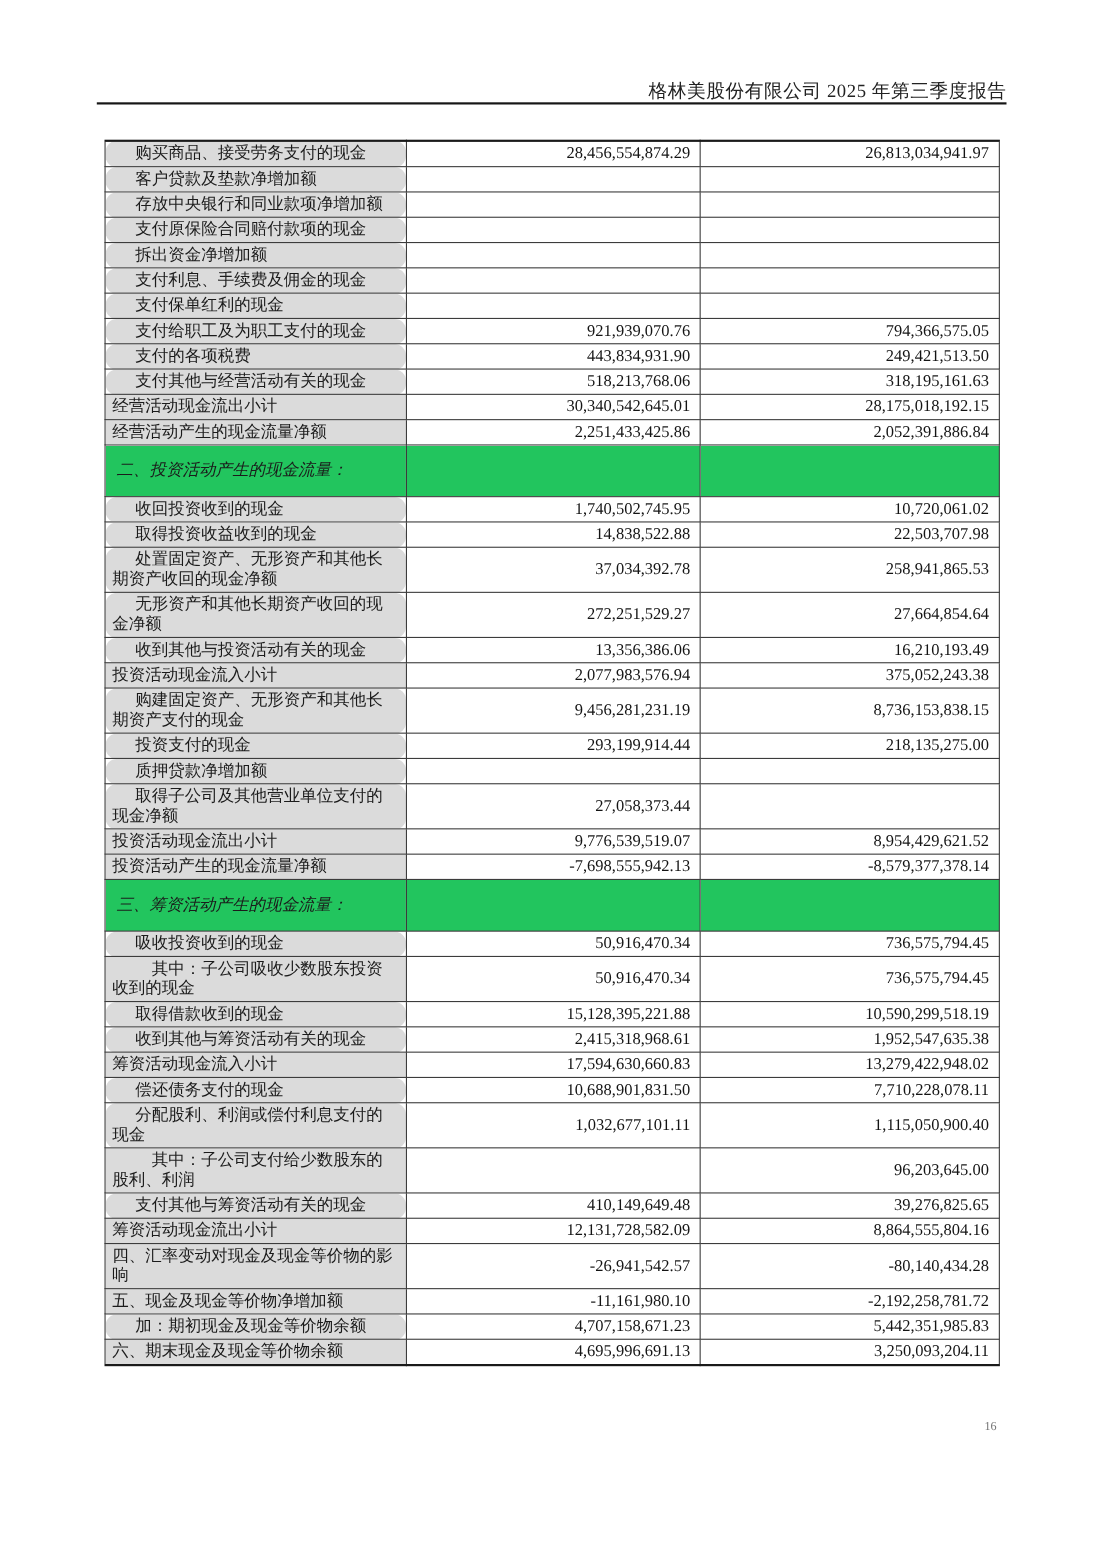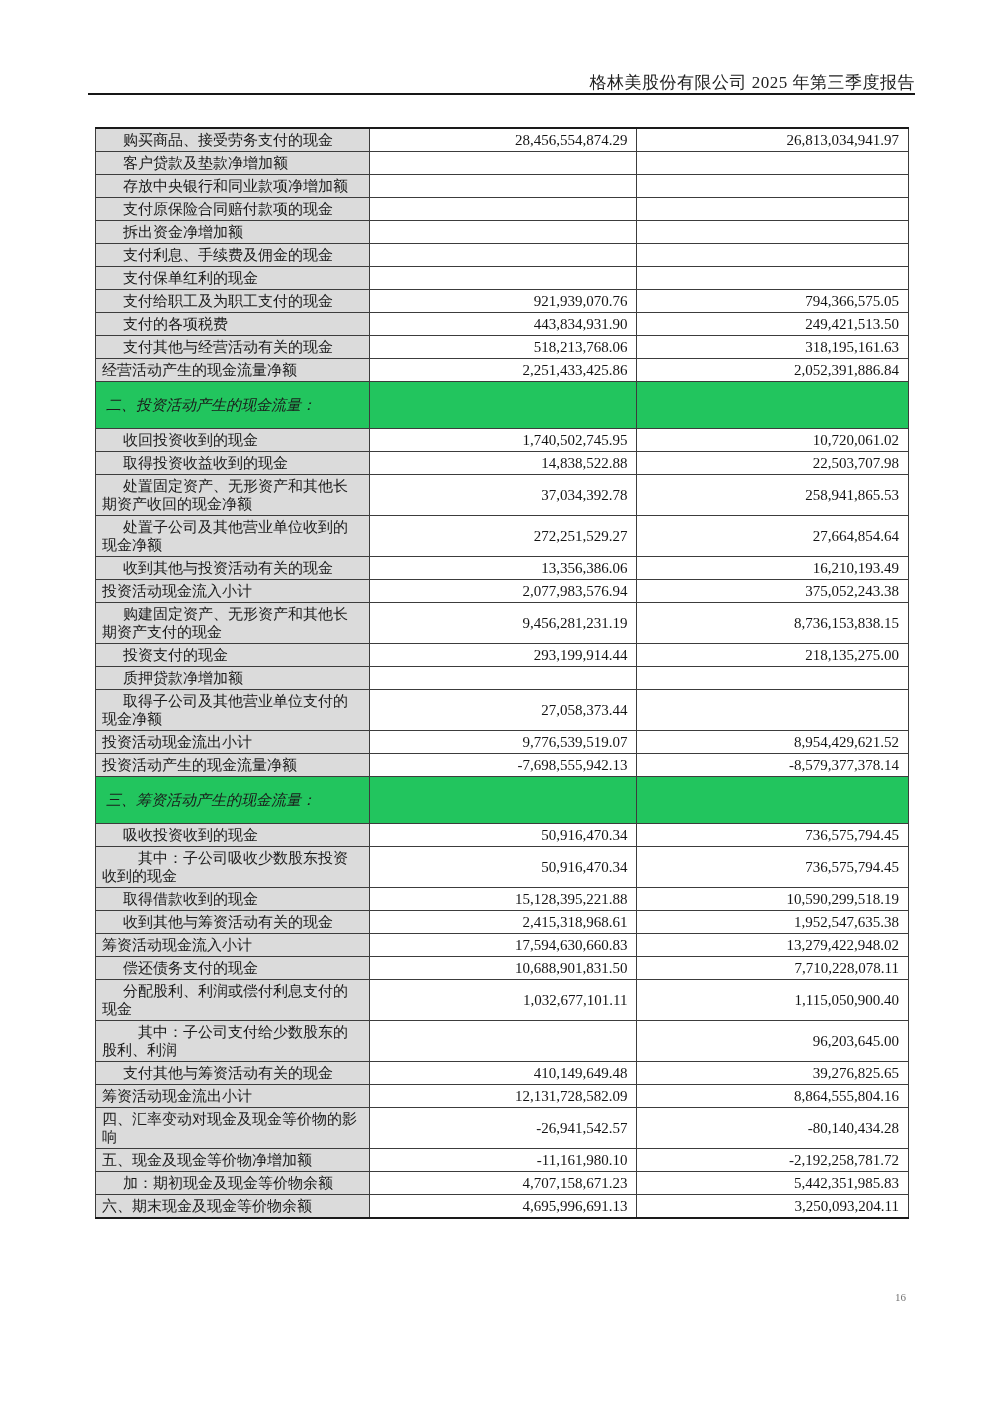--- a/index.html
+++ b/index.html
@@ -32,21 +32,21 @@
     font-size:15px; line-height:18px;
     vertical-align:middle;
     word-break:break-all;
     overflow:hidden;
   }
   td.c-label {
     background:#dbdbdb;
     padding:2px 6px;
     color:#1b1b1b;
   }
-  td.c-label.i1 { text-indent:21px; }
+  td.c-label.i1 { text-indent:21px;border-radius:10px; }
   td.c-label.i2 { text-indent:36px; }
   td.c-num {
     background:#ffffff;
     text-align:right;
     padding:2px 9px 2px 6px;
     font-size:14.5px;
     color:#141414;
   }
   tr.section td { background:#22c55e; height:42px;font-style:italic; }
   tr.section td.c-label { text-indent:4px; }
@@ -114,20 +114,25 @@
           <td class="c-label i1">支付的各项税费</td>
           <td class="c-num">443,834,931.90</td>
           <td class="c-num">249,421,513.50</td>
         </tr>
         <tr>
           <td class="c-label i1">支付其他与经营活动有关的现金</td>
           <td class="c-num">518,213,768.06</td>
           <td class="c-num">318,195,161.63</td>
         </tr>
         <tr>
+          <td class="c-label i0">经营活动现金流出小计</td>
+          <td class="c-num">30,340,542,645.01</td>
+          <td class="c-num">28,175,018,192.15</td>
+        </tr>
+        <tr>
           <td class="c-label i0">经营活动产生的现金流量净额</td>
           <td class="c-num">2,251,433,425.86</td>
           <td class="c-num">2,052,391,886.84</td>
         </tr>
         <tr class="section">
           <td class="c-label i0">二、投资活动产生的现金流量：</td>
           <td class="c-num"></td>
           <td class="c-num"></td>
         </tr>
         <tr>
@@ -139,21 +144,21 @@
           <td class="c-label i1">取得投资收益收到的现金</td>
           <td class="c-num">14,838,522.88</td>
           <td class="c-num">22,503,707.98</td>
         </tr>
         <tr>
           <td class="c-label i1">处置固定资产、无形资产和其他长期资产收回的现金净额</td>
           <td class="c-num">37,034,392.78</td>
           <td class="c-num">258,941,865.53</td>
         </tr>
         <tr>
-          <td class="c-label i1">处置子公司及其他营业单位收到的现金净额</td>
+          <td class="c-label i1">无形资产和其他长期资产收回的现金净额</td>
           <td class="c-num">272,251,529.27</td>
           <td class="c-num">27,664,854.64</td>
         </tr>
         <tr>
           <td class="c-label i1">收到其他与投资活动有关的现金</td>
           <td class="c-num">13,356,386.06</td>
           <td class="c-num">16,210,193.49</td>
         </tr>
         <tr>
           <td class="c-label i0">投资活动现金流入小计</td>

